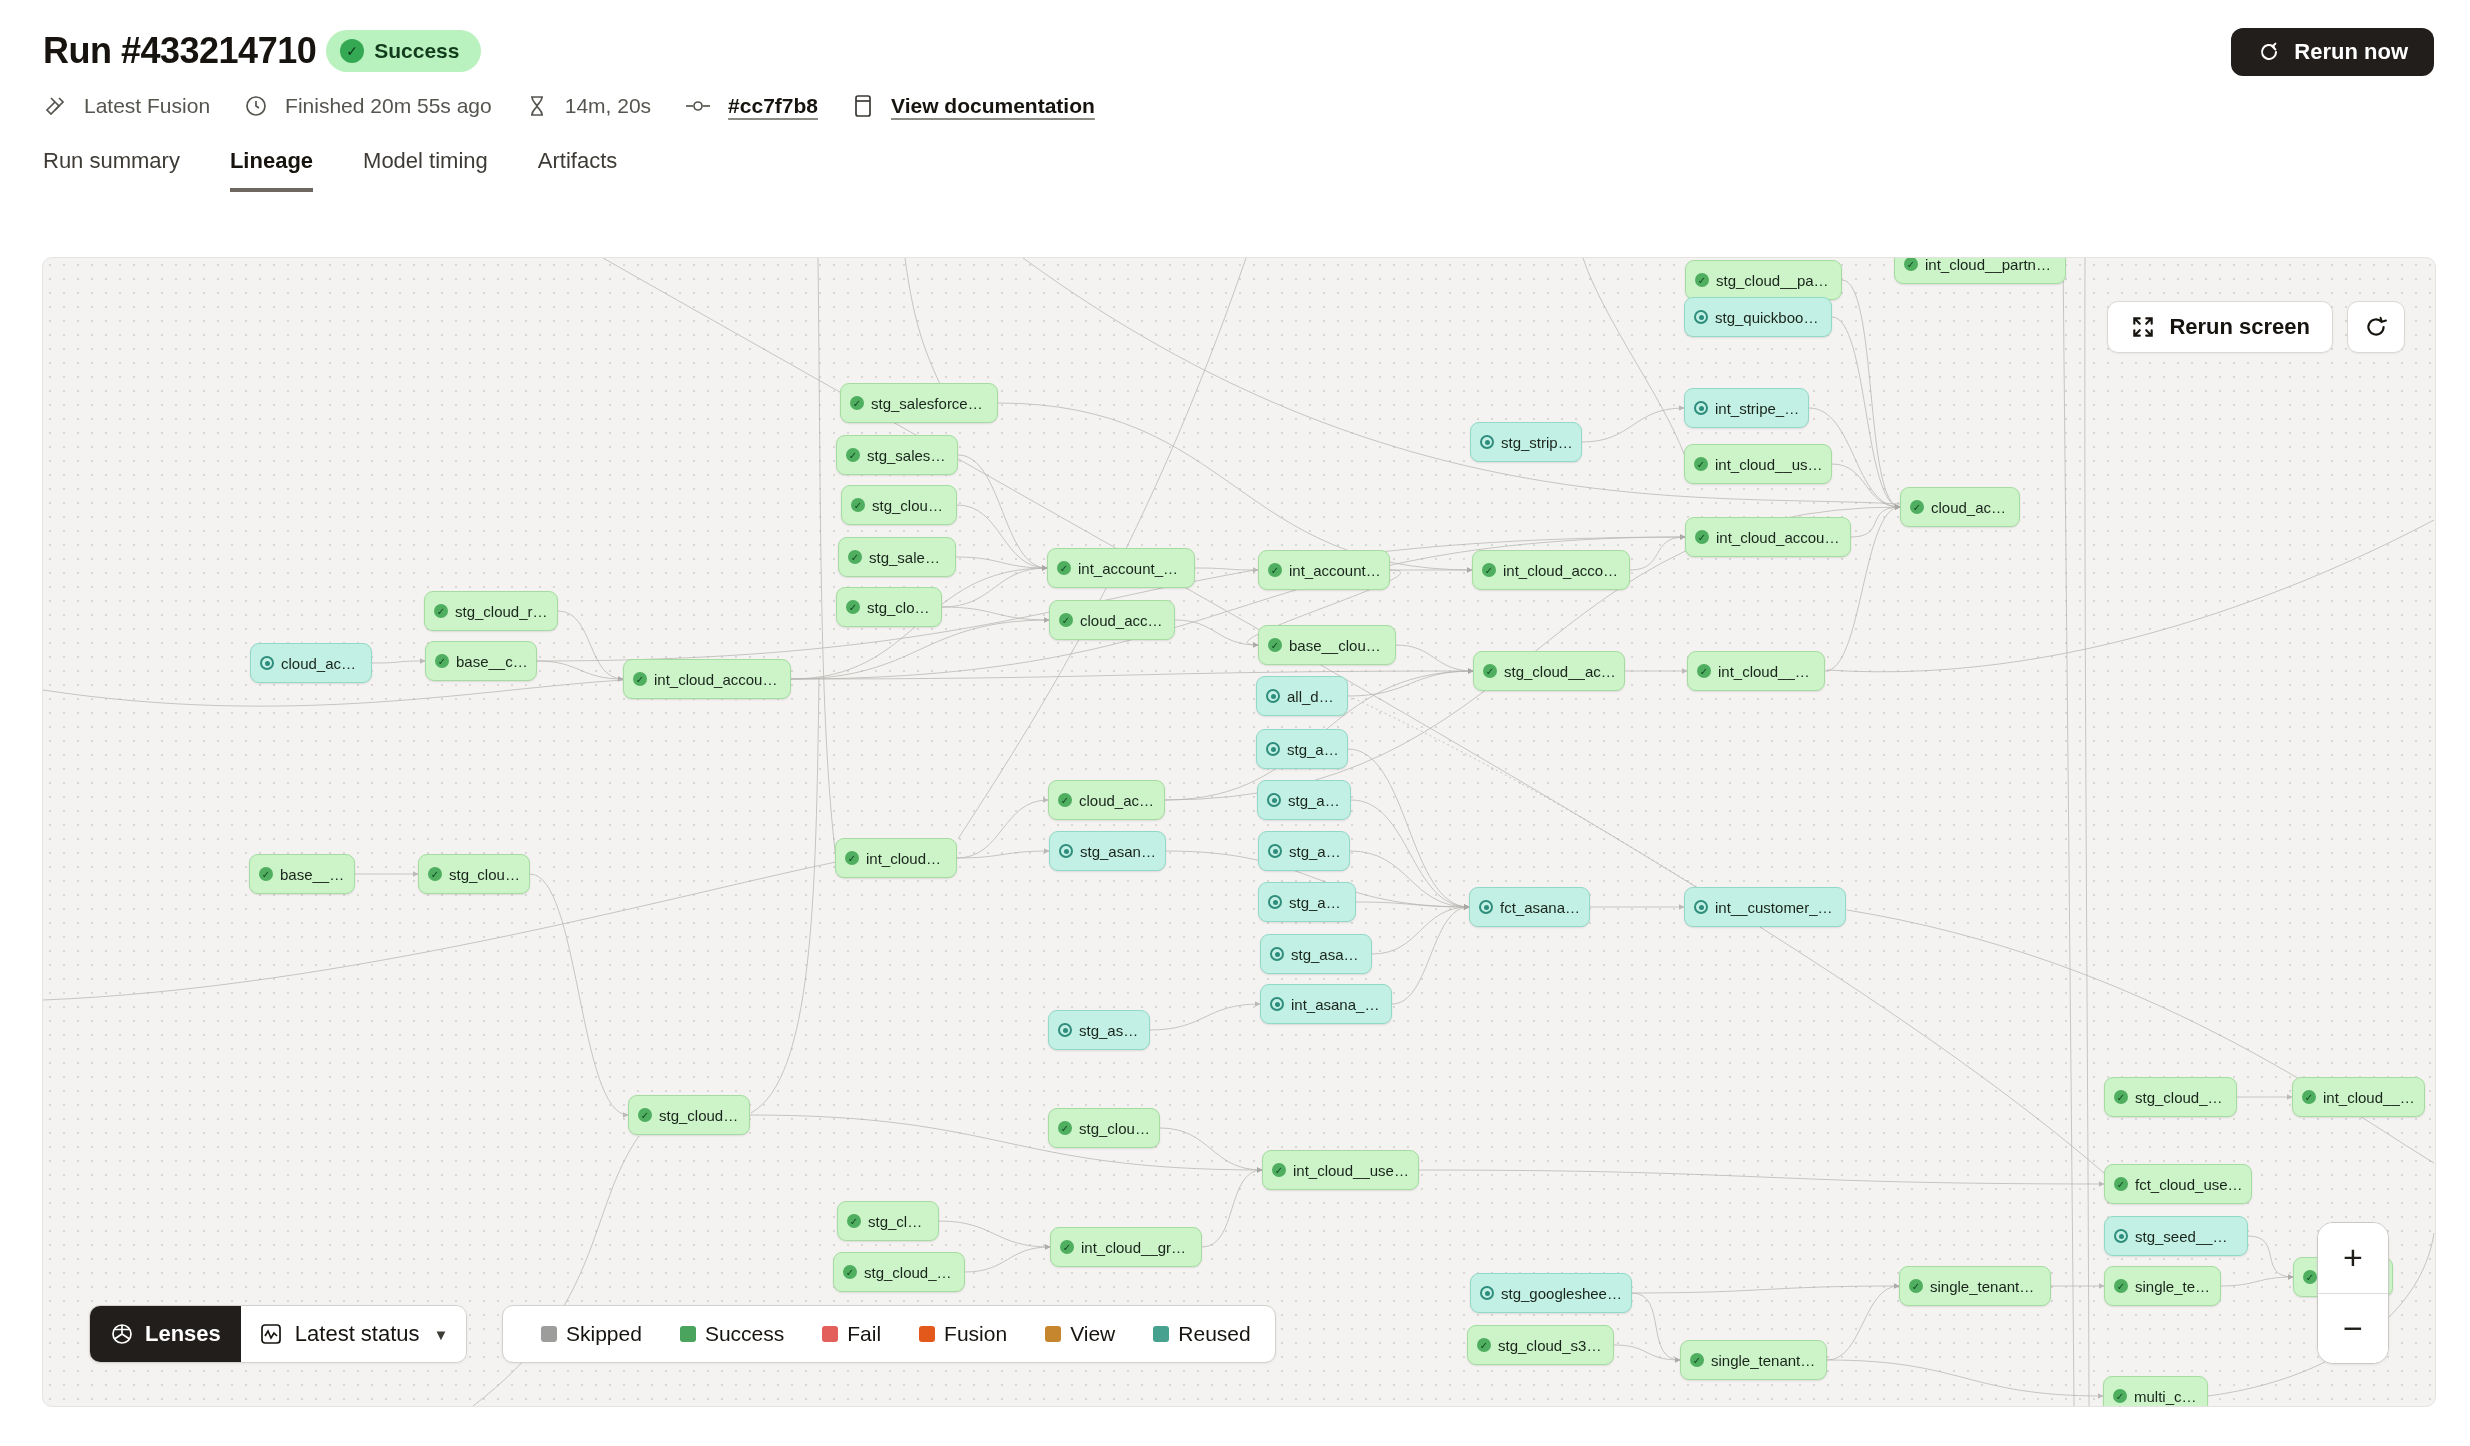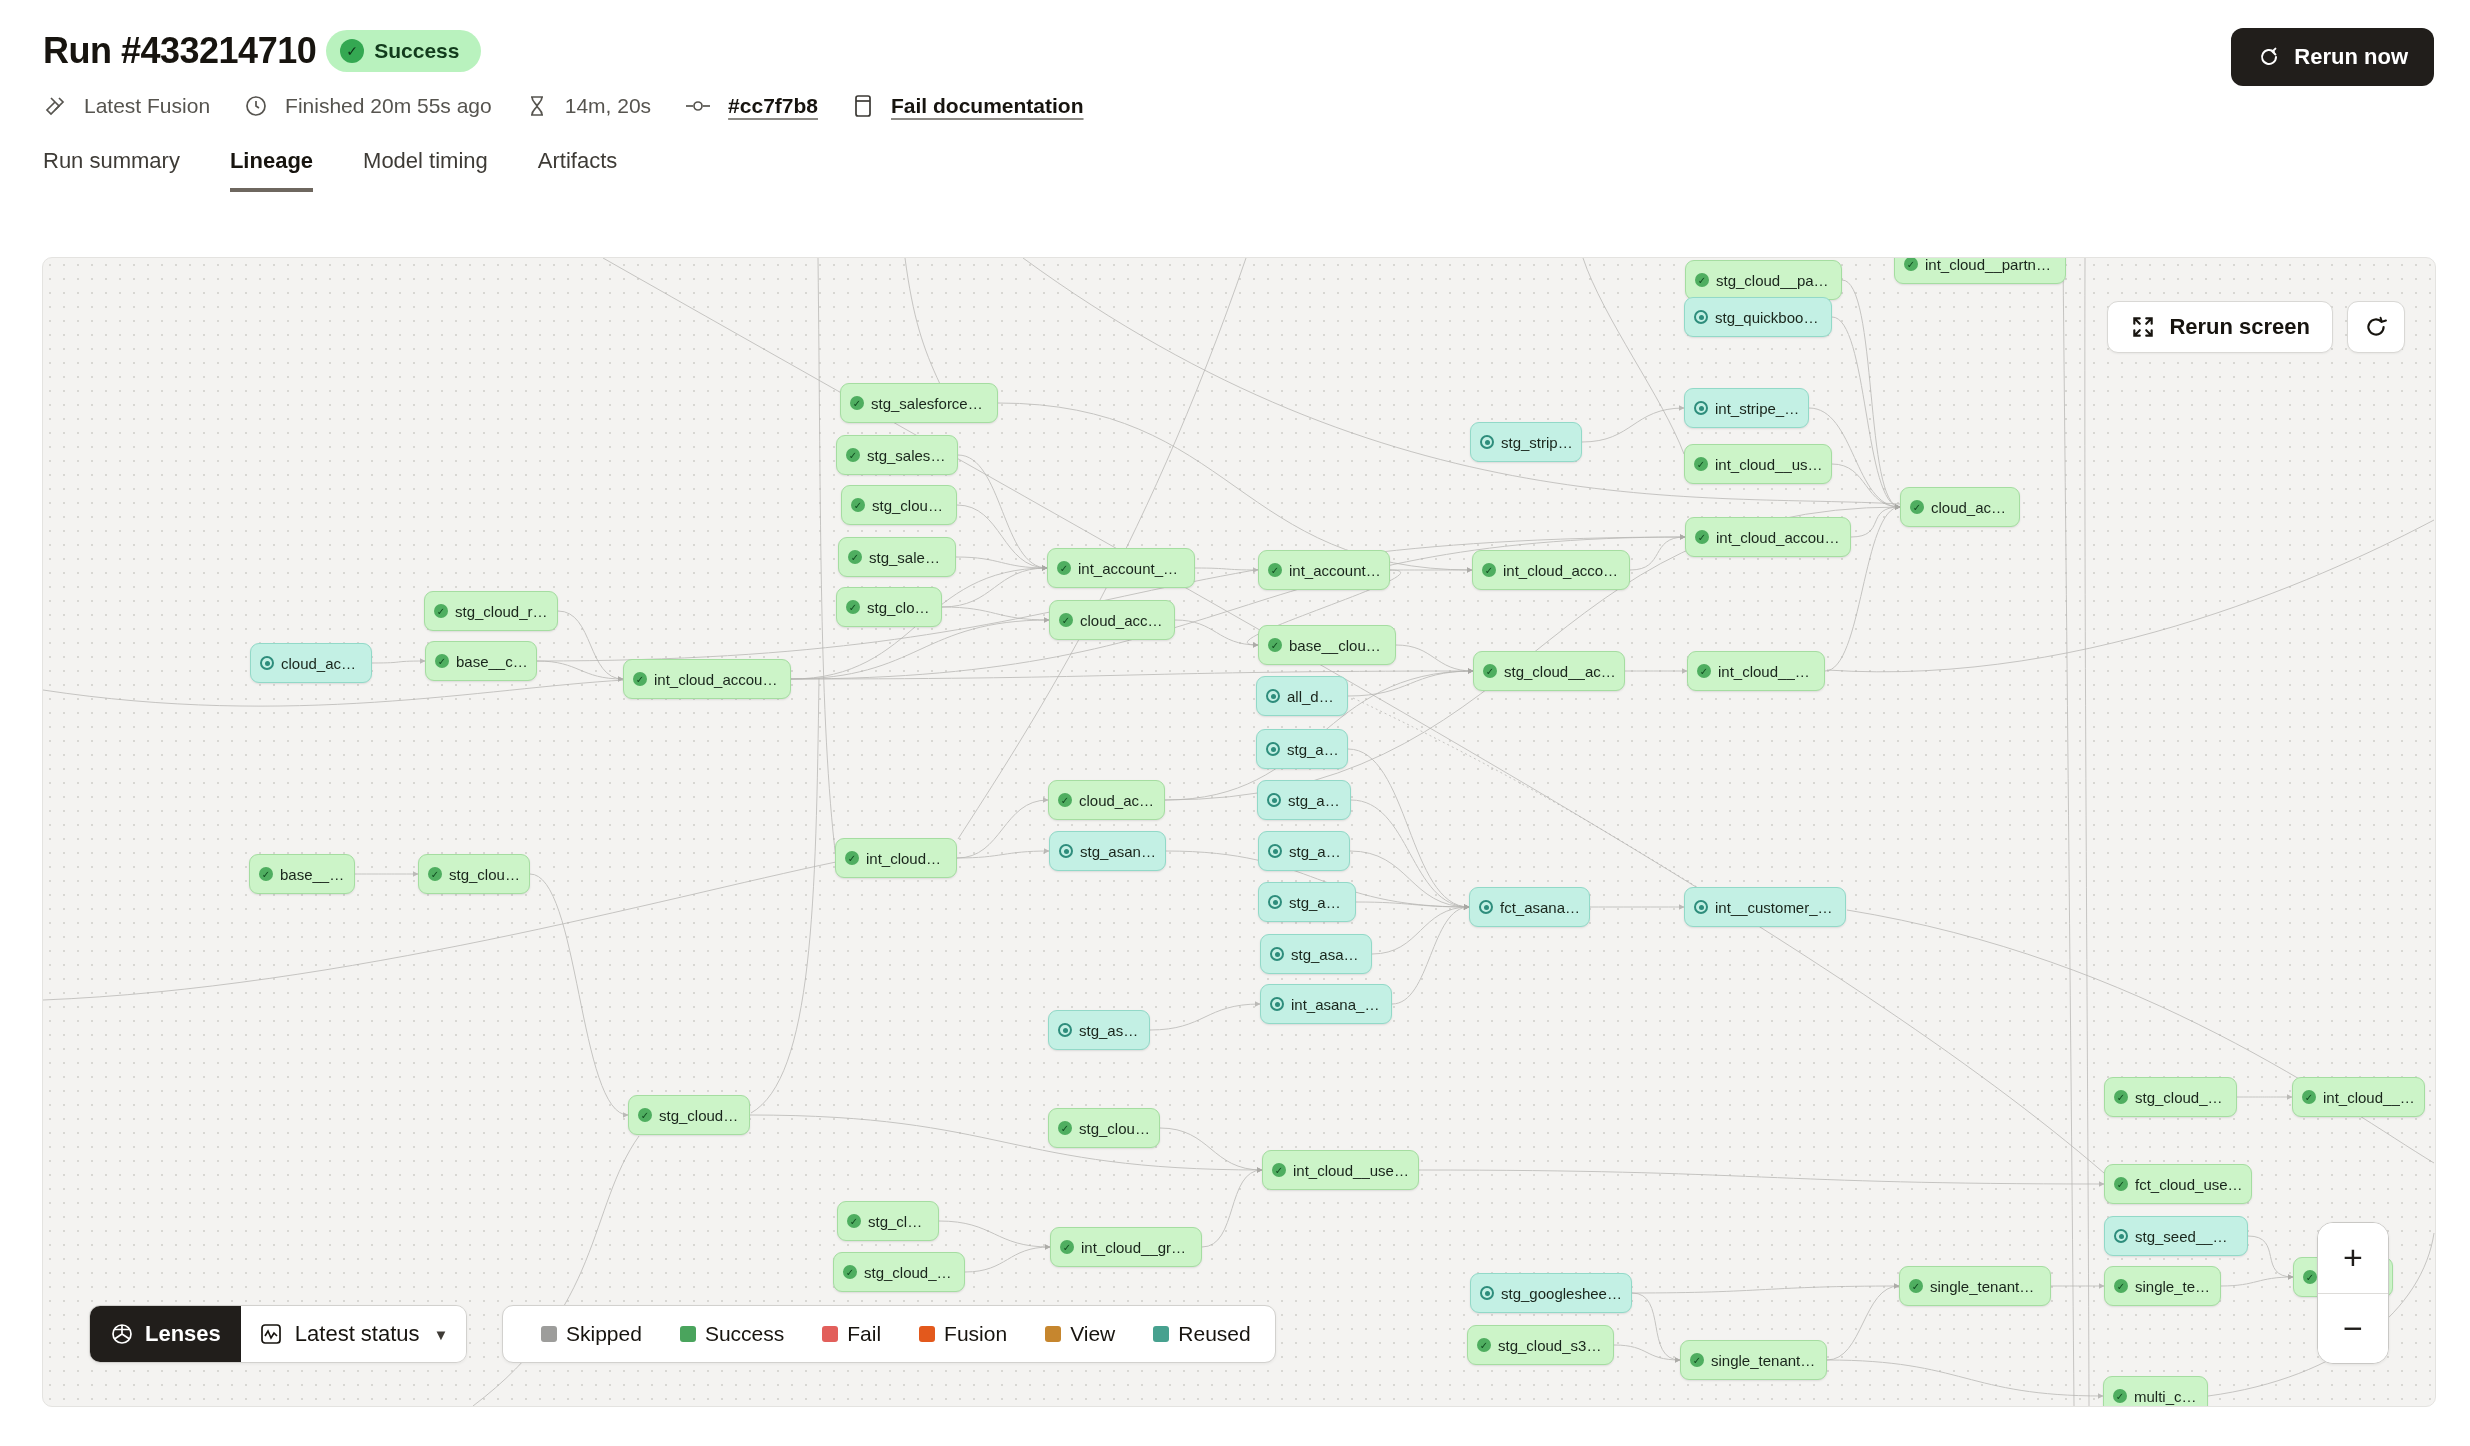--- a/index.html
+++ b/index.html
@@ -13,21 +13,21 @@
   .title-row{display:flex;align-items:center;gap:10px;}
   .page-title{font-size:36px;font-weight:700;letter-spacing:-0.5px;}
   .badge{
     display:inline-flex;align-items:center;gap:10px;background:#b9f2be;color:#123b1c;
     font-size:21px;font-weight:600;border-radius:24px;padding:9px 22px 9px 14px;
   }
   .badge .bdot{width:24px;height:24px;border-radius:50%;background:#34a852;display:inline-flex;
     align-items:center;justify-content:center;color:#0c3317;font-size:14px;font-weight:700;}
   .rerun{
     position:absolute;right:0;top:-2px;background:#211e1b;color:#fff;border:none;border-radius:12px;
-    height:58px;padding:0 26px;font-size:22px;font-weight:600;display:inline-flex;align-items:center;gap:13px;
+    height:48px;padding:0 26px;font-size:22px;font-weight:600;display:inline-flex;align-items:center;gap:13px;
     font-family:inherit;cursor:pointer;
   }
   .meta-row{display:flex;align-items:center;gap:34px;margin-top:22px;color:#56544f;font-size:21px;}
   .meta-item{display:inline-flex;align-items:center;gap:17px;}
   .meta-item svg{flex:none;}
   .meta-link{color:#17140f;font-weight:700;text-decoration:underline;text-underline-offset:5px;text-decoration-color:#8d8b86;cursor:pointer;}
   .tabs{display:flex;gap:50px;margin-top:30px;font-size:22px;}
   .tab{padding-bottom:14px;color:#3e3b36;cursor:pointer;position:relative;}
   .tab.active{color:#17140f;font-weight:600;border-bottom:4px solid #6e675f;}
   
@@ -132,21 +132,21 @@
           <circle cx="13" cy="12" r="4"></circle>
           <line x1="18" y1="12" x2="25" y2="12"></line>
         </svg>
       <span class="meta-link">#cc7f7b8</span>
     </span>
     <span class="meta-item">
       <svg width="22" height="24" viewBox="0 0 22 24" fill="none" stroke="#3b3934" stroke-width="1.7">
           <rect x="4" y="2" width="14" height="20" rx="2"></rect>
           <line x1="4" y1="7" x2="18" y2="7"></line>
         </svg>
-      <span class="meta-link">Fail documentation</span>
+      <span class="meta-link">View documentation</span>
     </span>
   </div>
 
   <div class="tabs" id="tabs">
       <div class="tab">Run summary</div>
       <div class="tab active">Lineage</div>
       <div class="tab">Model timing</div>
       <div class="tab">Artifacts</div>
     </div>
 </div>

